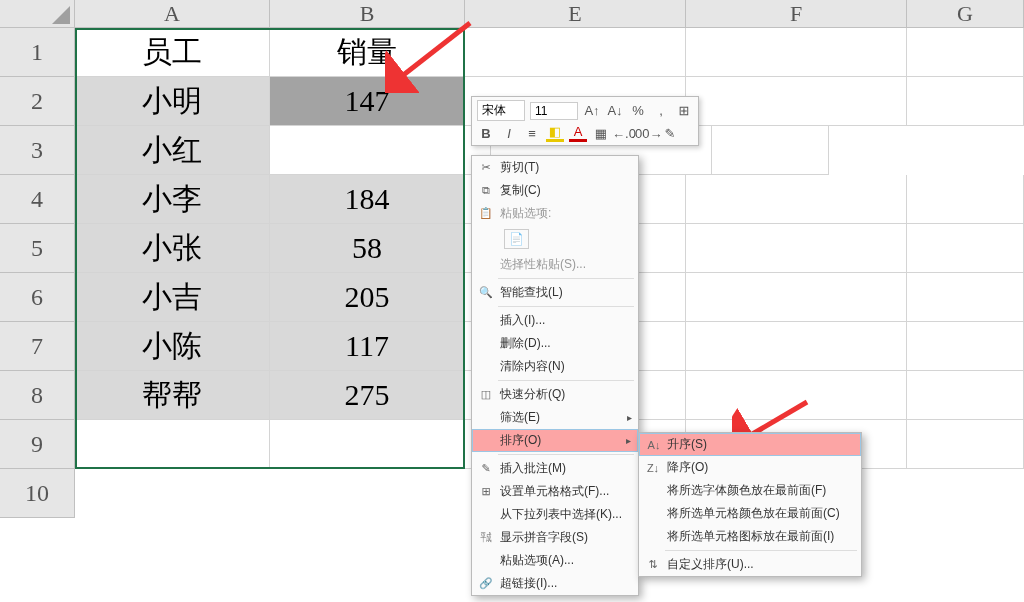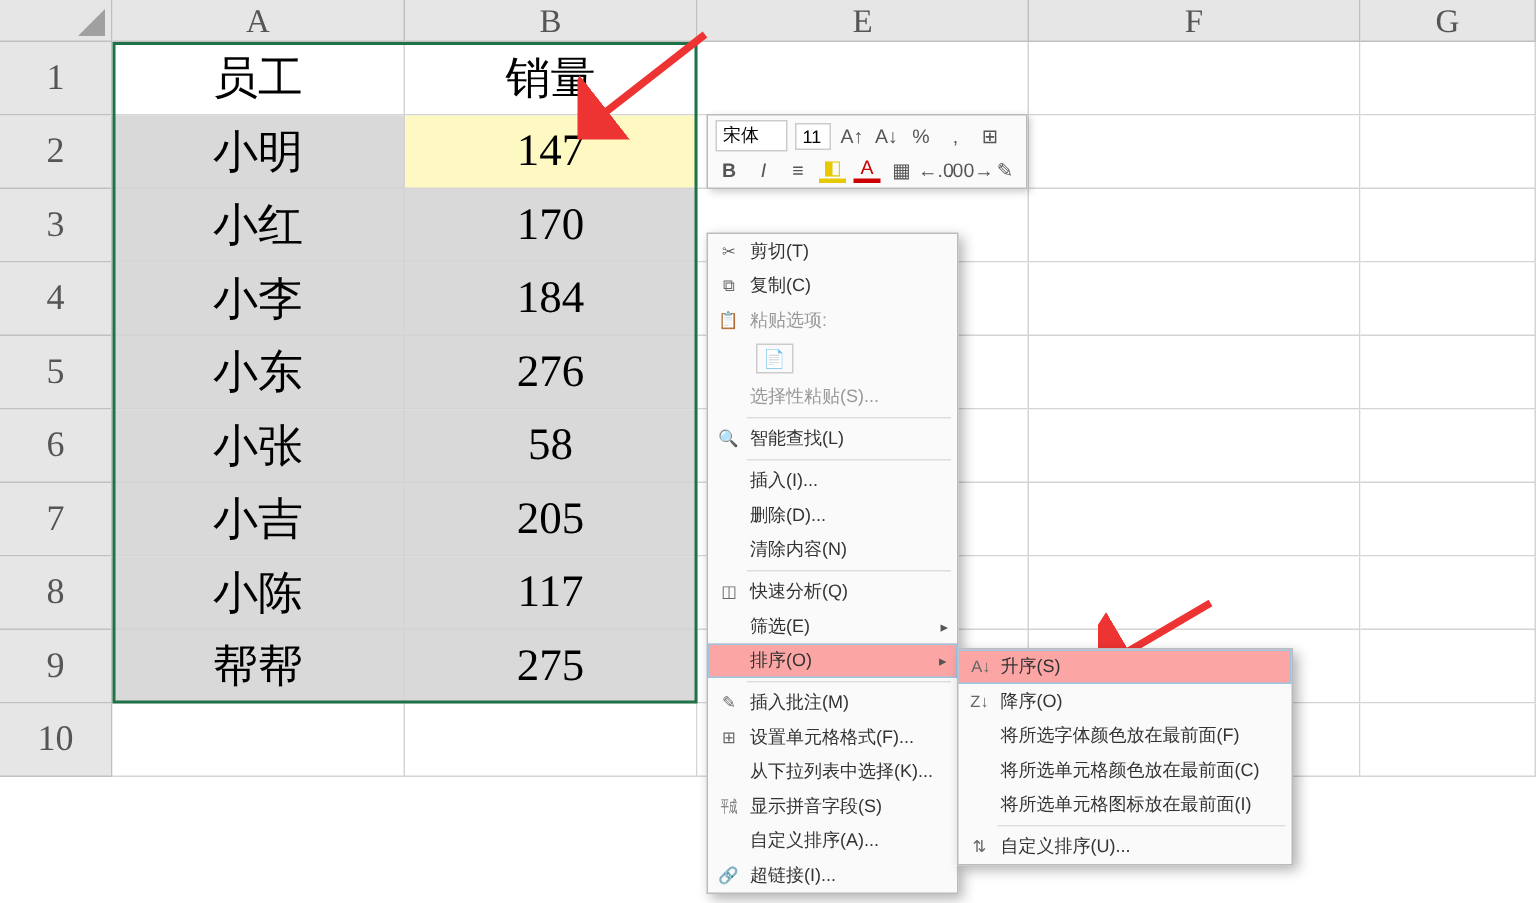--- a/index.html
+++ b/index.html
@@ -29,24 +29,24 @@
     .cf { width: 221px; }
     .cg { width: 117px; }
     
     .selected-area { position: absolute; left: 75px; top: 28px; width: 390px; height: 441px; border: 2px solid #1f7247; pointer-events: none; }
     .sel-bg .cell { background: #d9d9d9; }
     
     .arrow-red { position: absolute; pointer-events: none; }
     .arrow-red.a1 { left: 385px; top: 18px; }
     .arrow-red.a2 { left: 732px; top: 397px; }
     
-    .mini-toolbar { position: absolute; left: 471px; top: 76px; background: #fafafa; border: 1px solid #bbb; padding: 3px 5px; display: flex; flex-direction: column; gap: 3px; font-size: 12px; box-shadow: 2px 2px 5px rgba(0,0,0,0.2); }
+    .mini-toolbar { position: absolute; left: 471px; top: 96px; background: #fafafa; border: 1px solid #bbb; padding: 3px 5px; display: flex; flex-direction: column; gap: 3px; font-size: 12px; box-shadow: 2px 2px 5px rgba(0,0,0,0.2); }
     .mt-row { display: flex; align-items: center; gap: 5px; }
     .mt-font { border: 1px solid #ccc; padding: 1px 4px; background: #fff; min-width: 48px; }
-    .mt-size { border: 1px solid #ccc; padding: 1px 4px; background: #fff; width: 24px; }
+    .mt-size { border: 1px solid #ccc; padding: 1px 4px; background: #fff; width: 48px; }
     .mt-ic { width: 18px; height: 18px; display: flex; align-items: center; justify-content: center; cursor: pointer; color: #555; font-size: 13px; }
     
     .context-menu { position: absolute; left: 471px; top: 155px; background: #fafafa; border: 1px solid #bbb; width: 168px; font-size: 12px; box-shadow: 3px 3px 8px rgba(0,0,0,0.3); }
     .cm-item { display: flex; align-items: center; padding: 3px 6px 3px 28px; position: relative; cursor: pointer; color: #333; }
     .cm-item.hl { background: #fca5a5; border:1px solid #9bc6e4; padding: 2px 5px 2px 27px; }
     .cm-item.disabled { color: #999; }
     .cm-icon { position: absolute; left: 6px; width: 16px; height: 16px; display: flex; align-items: center; justify-content: center; font-size: 11px; color: #666; }
     .cm-arrow { position: absolute; right: 6px; font-size: 10px; color: #555; }
     .cm-sep { height: 1px; background: #ddd; margin: 2px 4px 2px 26px; }
     
@@ -82,42 +82,34 @@
   <div class="cells">
     <div class="row">
       <div class="cell ca">员工</div>
       <div class="cell cb">销量</div>
       <div class="cell ce"></div>
       <div class="cell cf"></div>
       <div class="cell cg"></div>
     </div>
     <div class="row sel-bg">
       <div class="cell ca">小明</div>
-      <div class="cell cb" style="background:#fef9c3;">147</div>
+      <div class="cell cb" style="background:#a3a3a3;">147</div>
       <div class="cell ce" style="background:#fff;"></div>
       <div class="cell cf" style="background:#fff;"></div>
       <div class="cell cg" style="background:#fff;"></div>
     </div>
     <div class="row sel-bg">
       <div class="cell ca">小红</div>
-      <div class="cell cb">170</div>
       <div class="cell ce" style="background:#fff;"></div>
       <div class="cell cf" style="background:#fff;"></div>
       <div class="cell cg" style="background:#fff;"></div>
     </div>
     <div class="row sel-bg">
       <div class="cell ca">小李</div>
       <div class="cell cb">184</div>
-      <div class="cell ce" style="background:#fff;"></div>
-      <div class="cell cf" style="background:#fff;"></div>
-      <div class="cell cg" style="background:#fff;"></div>
-    </div>
-    <div class="row sel-bg">
-      <div class="cell ca">小东</div>
-      <div class="cell cb">276</div>
       <div class="cell ce" style="background:#fff;"></div>
       <div class="cell cf" style="background:#fff;"></div>
       <div class="cell cg" style="background:#fff;"></div>
     </div>
     <div class="row sel-bg">
       <div class="cell ca">小张</div>
       <div class="cell cb">58</div>
       <div class="cell ce" style="background:#fff;"></div>
       <div class="cell cf" style="background:#fff;"></div>
       <div class="cell cg" style="background:#fff;"></div>
@@ -253,21 +245,21 @@
       <span>设置单元格格式(F)...</span>
     </div>
   <div class="cm-item">
       <span>从下拉列表中选择(K)...</span>
     </div>
   <div class="cm-item">
       <span class="cm-icon">㍻</span>
       <span>显示拼音字段(S)</span>
     </div>
   <div class="cm-item">
-      <span>自定义排序(A)...</span>
+      <span>粘贴选项(A)...</span>
     </div>
   <div class="cm-item">
       <span class="cm-icon">🔗</span>
       <span>超链接(I)...</span>
     </div>
 </div>
 
 <div class="submenu">
   <div class="cm-item hl">
       <span class="cm-icon">A↓</span>

